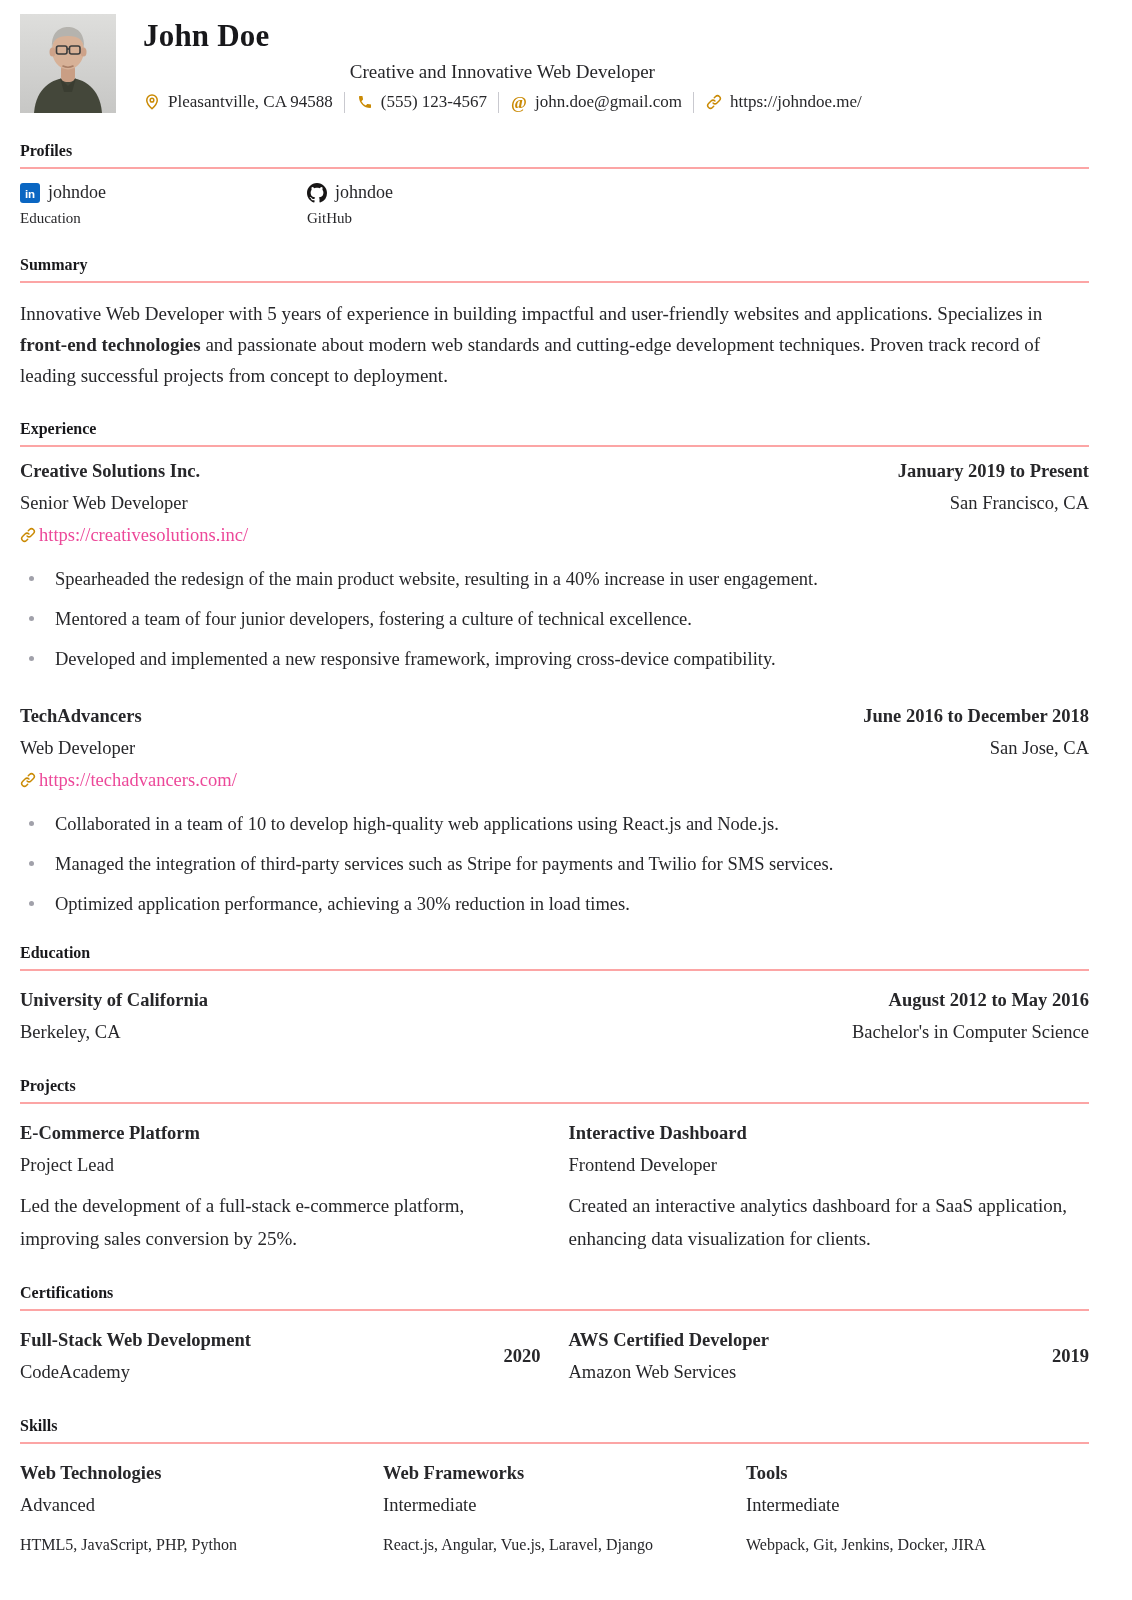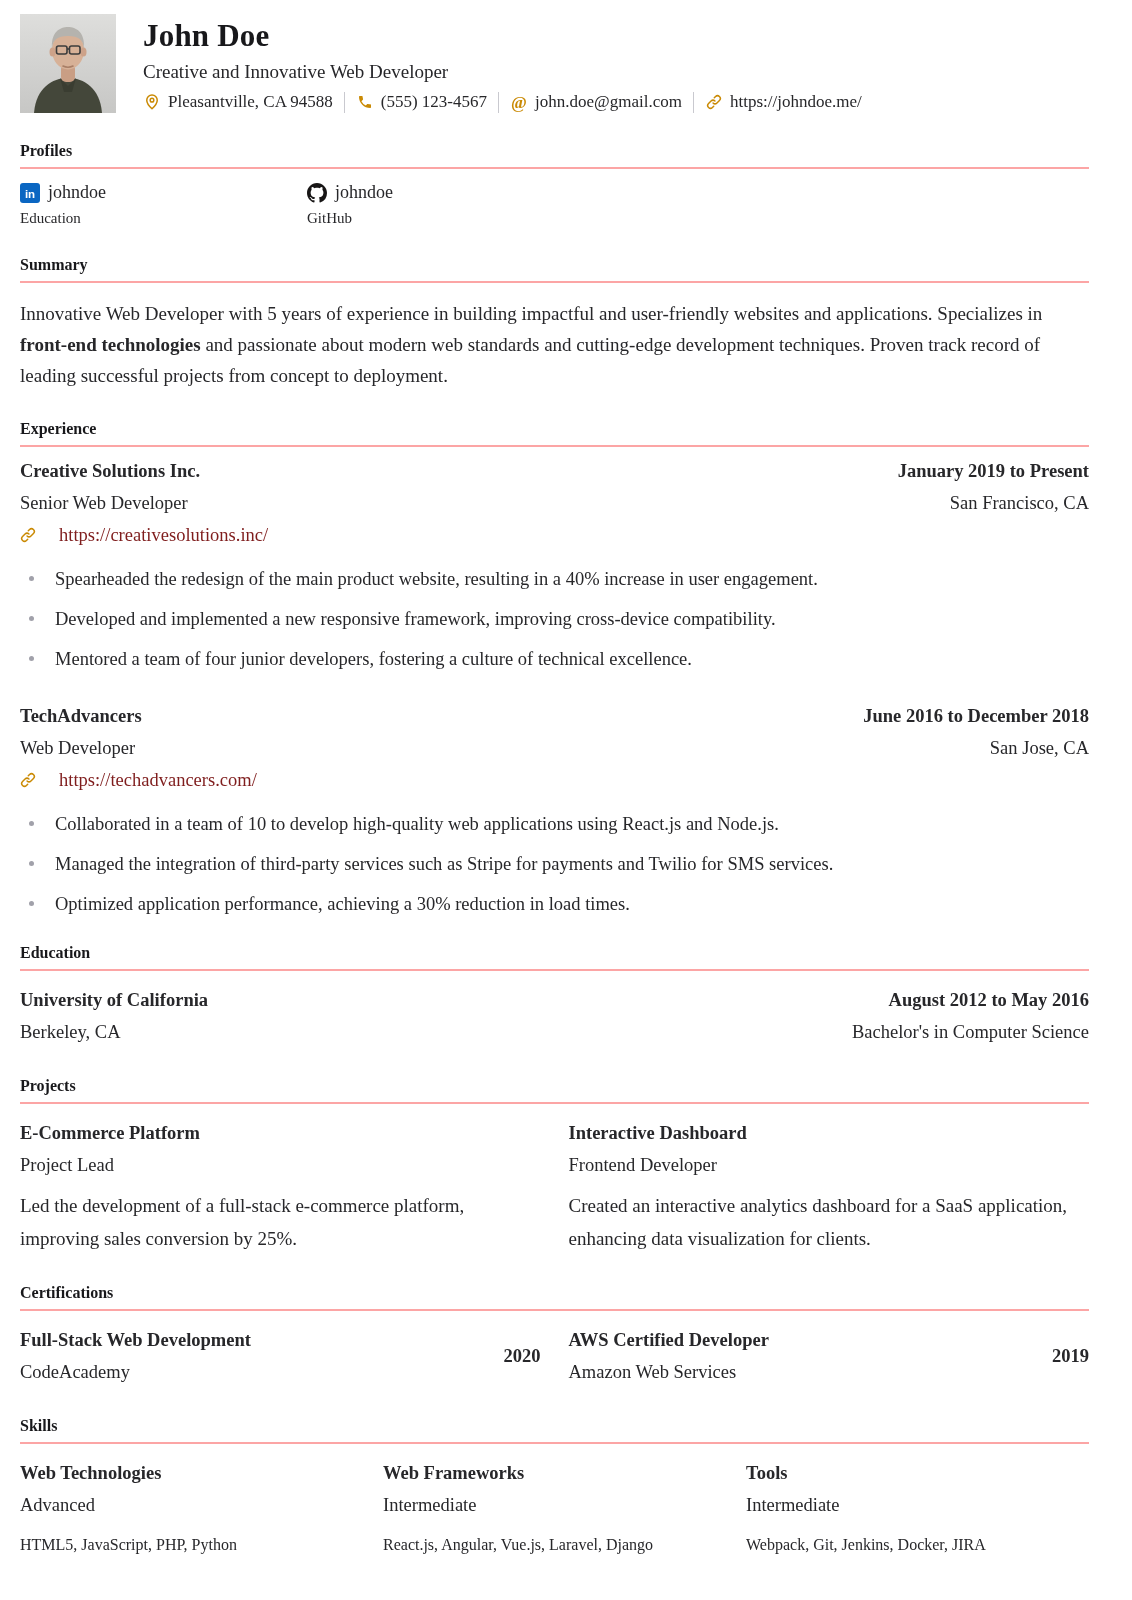--- a/index.html
+++ b/index.html
@@ -14,21 +14,21 @@
     min-height: 1600px;
     padding: 14px 43px 60px 20px;
     background: #ffffff;
   }
 
   
   .header { display: flex; gap: 27px; }
   .photo { width: 96px; height: 99px; flex: 0 0 auto; display: block; }
   .header-text { padding-top: 4px; }
   .name { font-size: 31px; font-weight: 700; color: #18181b; line-height: 1.15; letter-spacing: .2px; }
-  .headline { font-size: 19px; margin-top: 7px; color: #27272a; }
+  .headline { font-size: 19px; margin-top: 7px; color: #27272a; text-align: center; }
   .contact-row { display: flex; align-items: center; gap: 11px; margin-top: 9px; font-size: 17px; }
   .contact-item { display: flex; align-items: center; gap: 7px; }
   .contact-item .ico { display: inline-flex; width: 18px; height: 18px; align-items: center; justify-content: center; }
   .at-glyph { font-size: 17px; font-weight: 700; line-height: 1; }
   .vsep { width: 1px; height: 21px; background: #c9c9cf; }
 
   
   .section { margin-top: 29px; }
   .section-heading {
     font-size: 16px;
@@ -49,21 +49,21 @@
   
   .summary-text { font-size: 19px; line-height: 31px; margin-top: 15px; }
   .summary-text b { font-weight: 700; }
 
   
   .job { margin-top: 8px; }
   .job + .job { margin-top: 30px; }
   .row-between { display: flex; justify-content: space-between; align-items: baseline; }
   .job-company, .job-dates { font-size: 18.5px; font-weight: 700; line-height: 32px; }
   .job-position, .job-location { font-size: 18.5px; line-height: 32px; }
-  .job-url { display: flex; align-items: center; gap: 22px; font-size: 18.5px; line-height: 32px; color: #7f1d1d; text-decoration: none; }
+  .job-url { display: flex; align-items: center; gap: 2px; font-size: 18.5px; line-height: 32px; color: #ec4899; text-decoration: none; }
   .job-url .ico { display: inline-flex; width: 17px; height: 17px; }
   .bullets { list-style: none; margin-top: 17px; }
   .bullets li { display: flex; align-items: flex-start; gap: 21px; padding-left: 9px; margin-bottom: 18px; font-size: 18.5px; line-height: 22px; }
   .bullets li:last-child { margin-bottom: 0; }
   .dot { flex: 0 0 auto; width: 5px; height: 5px; margin-top: 8px; border-radius: 50%; background: #a1a1aa; }
 
   
   .edu-school, .edu-dates { font-size: 18.5px; font-weight: 700; line-height: 32px; }
   .edu-location, .edu-degree { font-size: 18.5px; line-height: 32px; }
 
@@ -218,25 +218,25 @@
         </span>
         <span>https://creativesolutions.inc/</span>
       </div>
       <ul class="bullets">
         <li>
             <span class="dot"></span>
             <span>Spearheaded the redesign of the main product website, resulting in a 40% increase in user engagement.</span>
           </li>
         <li>
             <span class="dot"></span>
+            <span>Mentored a team of four junior developers, fostering a culture of technical excellence.</span>
+          </li>
+        <li>
+            <span class="dot"></span>
             <span>Developed and implemented a new responsive framework, improving cross-device compatibility.</span>
-          </li>
-        <li>
-            <span class="dot"></span>
-            <span>Mentored a team of four junior developers, fostering a culture of technical excellence.</span>
           </li>
       </ul>
     </div>
 
     <div class="job">
       <div class="row-between">
         <span class="job-company">TechAdvancers</span>
         <span class="job-dates">June 2016 to December 2018</span>
       </div>
       <div class="row-between">

